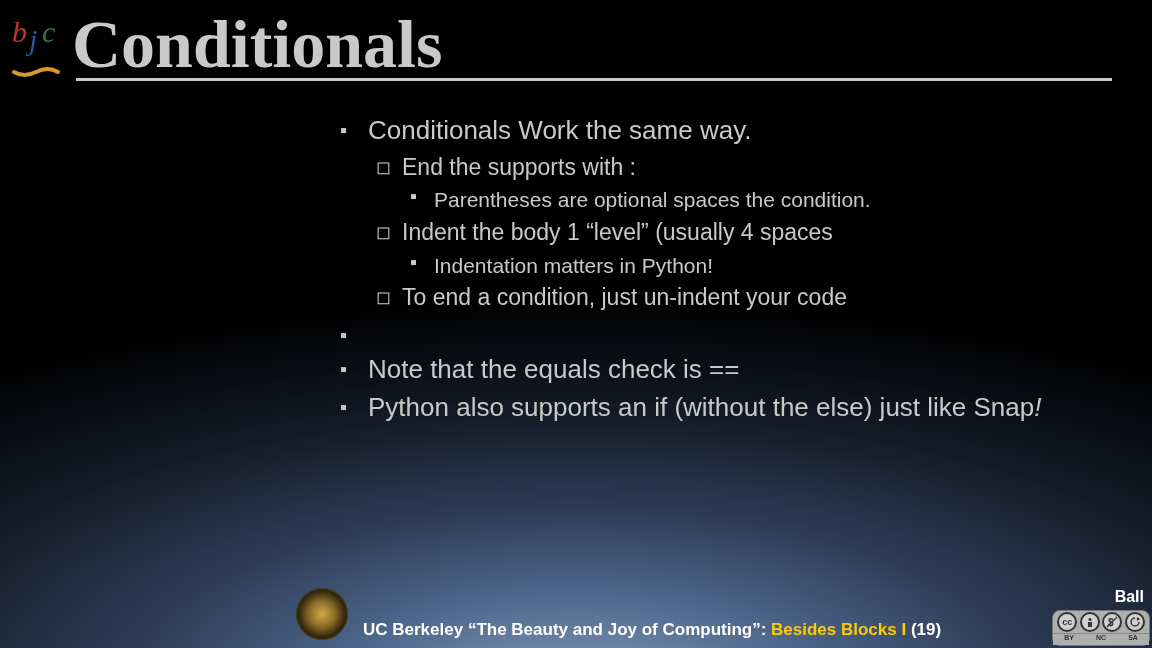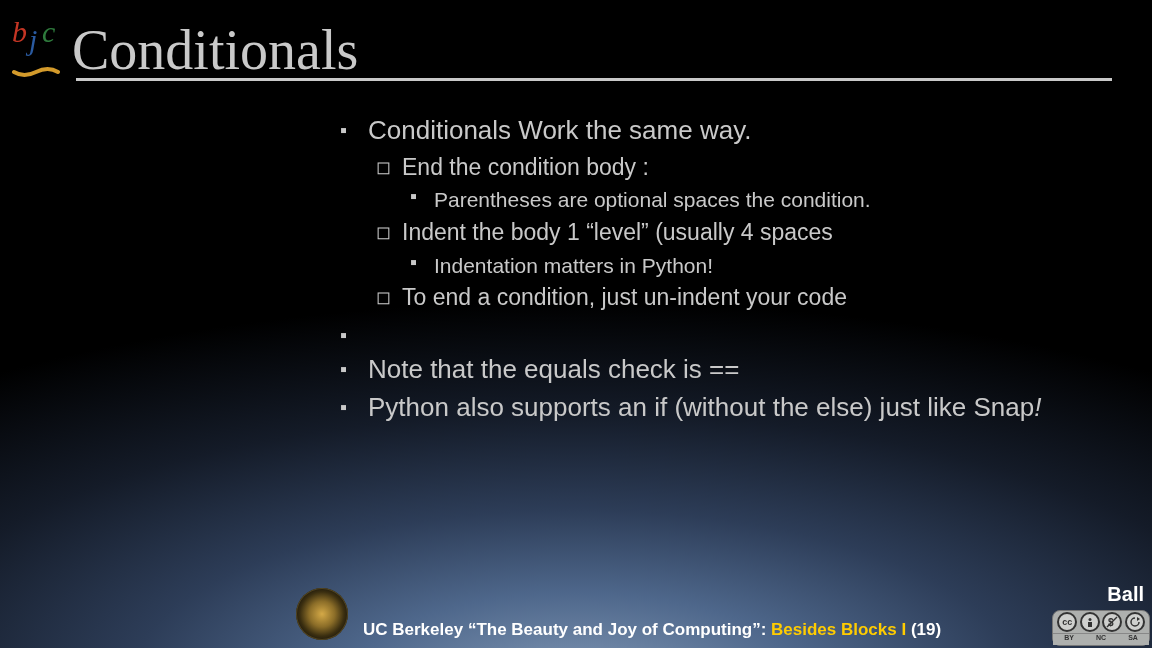--- a/index.html
+++ b/index.html
@@ -1,36 +1,36 @@
 <!DOCTYPE html>
 <html><head>
 <meta charset="utf-8">
 <style>
 html,body{margin:0;padding:0;width:1152px;height:648px;overflow:hidden;font-family:Arial,Helvetica,sans-serif;background:#000}
 .slide{position:relative;width:1152px;height:648px;background:radial-gradient(ellipse 110% 75% at 50% 105%,#7f96b3 0%,#4e678b 18%,#2d3d58 35%,#141b28 55%,#000 78%)}
 .header{position:absolute;top:0;left:0;right:0;height:78px;display:flex;align-items:flex-end;padding-left:6px}
 .logo{width:60px;height:66px;position:relative;margin-right:6px}
 .logo svg{width:100%;height:100%}
-.title{font-family:Georgia,'Times New Roman',serif;font-size:56px;color:#c9c9c9;font-weight:normal;line-height:1}
+.title{font-family:Georgia,'Times New Roman',serif;font-size:68px;color:#c9c9c9;font-weight:bold;line-height:1}
 .rule{position:absolute;left:76px;right:40px;top:78px;height:3px;background:#c9c9c9}
 .content{position:absolute;left:340px;top:108px;right:35px;color:#c9c9c9}
 .b1{display:flex;margin:6px 0}
 .b1 .m{width:28px;font-size:20px;padding-top:5px}
 .b1 .t{font-size:26px;line-height:1.25}
 .b2{display:flex;margin:4px 0 4px 36px}
 .b2 .m{width:26px;font-size:18px;padding-top:3px}
 .b2 .t{font-size:23px;line-height:1.3}
 .b3{display:flex;margin:2px 0 2px 70px}
 .b3 .m{width:24px;font-size:20px;line-height:1}
 .b3 .t{font-size:21px;line-height:1.3}
 .footer{position:absolute;left:0;right:0;bottom:0;height:62px}
 .seal{position:absolute;left:296px;bottom:8px;width:52px;height:52px;border-radius:50%;background:radial-gradient(circle,#d4a947 0%,#8b6d28 35%,#3a2e10 60%,#16120a 78%,#7d6426 85%,#3a2e10 100%);box-shadow:0 0 0 1px #514421 inset}
 .ftxt{position:absolute;left:363px;bottom:8px;color:#fff;font-size:17px;font-weight:bold}
 .ftxt .y{color:#ffcc00}
-.author{position:absolute;right:8px;bottom:42px;font-size:20px;font-weight:bold;color:#fff}
+.author{position:absolute;right:8px;bottom:42px;font-size:16px;font-weight:bold;color:#fff}
 .cc{position:absolute;right:2px;bottom:2px;width:96px;height:34px;background:#aeb0ae;border-radius:8px;border:1px solid #777;display:flex;flex-direction:column}
 .cc-top{flex:1;display:flex;align-items:center;justify-content:space-around;padding:1px 3px}
 .ccc{width:16px;height:16px;border-radius:50%;border:2px solid #333;display:flex;align-items:center;justify-content:center;font-size:9px;font-weight:bold;color:#333;background:#cfd0ce}
 .cc-bot{height:11px;background:#aeb0ae;border-top:1px solid #888;display:flex;font-size:7px;font-weight:bold;color:#333}
 .cc-bot span{flex:1;text-align:center}
 em.snap{font-style:italic}
 </style>
 </head>
 <body>
 
@@ -49,21 +49,21 @@
   </div>
   <div class="rule"></div>
 
   <div class="content">
     <div class="b1">
         <div class="m">▪</div>
         <div class="t">Conditionals Work the same way.</div>
       </div>
       <div class="b2">
         <div class="m">◻</div>
-        <div class="t">End the condition body :</div>
+        <div class="t">End the supports with :</div>
       </div>
         <div class="b3">
         <div class="m">▪</div>
         <div class="t">Parentheses are optional spaces the condition.</div>
       </div>
       <div class="b2">
         <div class="m">◻</div>
         <div class="t">Indent the body 1 “level” (usually 4 spaces</div>
       </div>
         <div class="b3">

